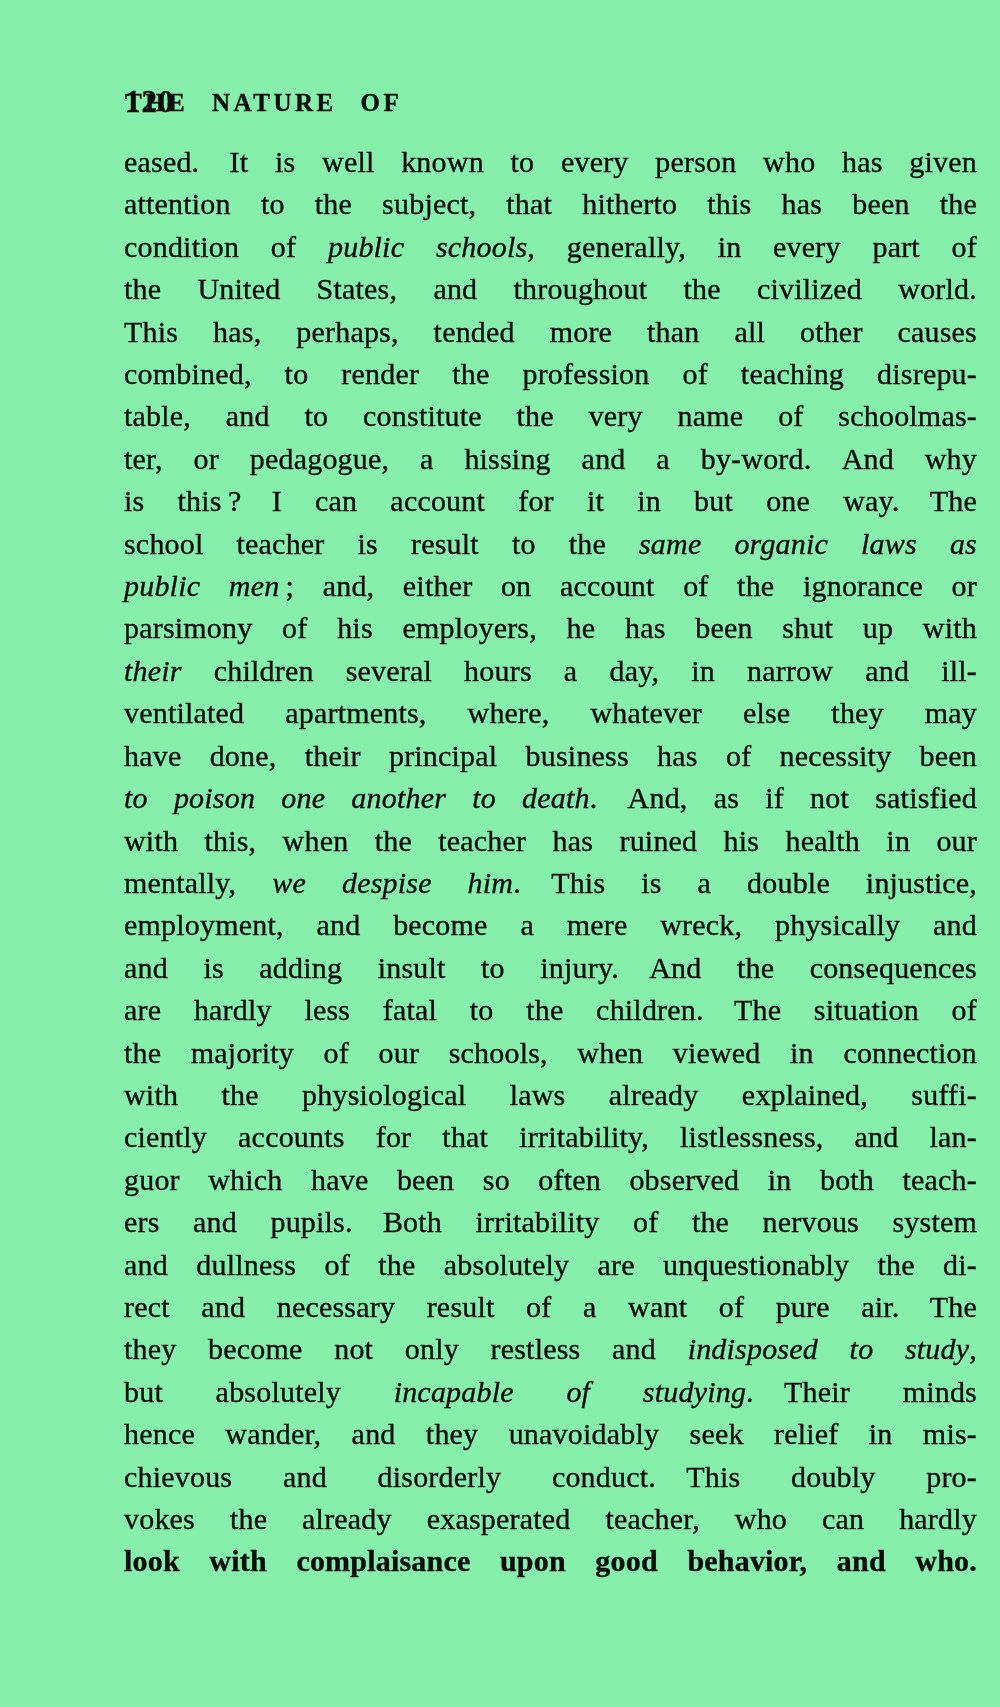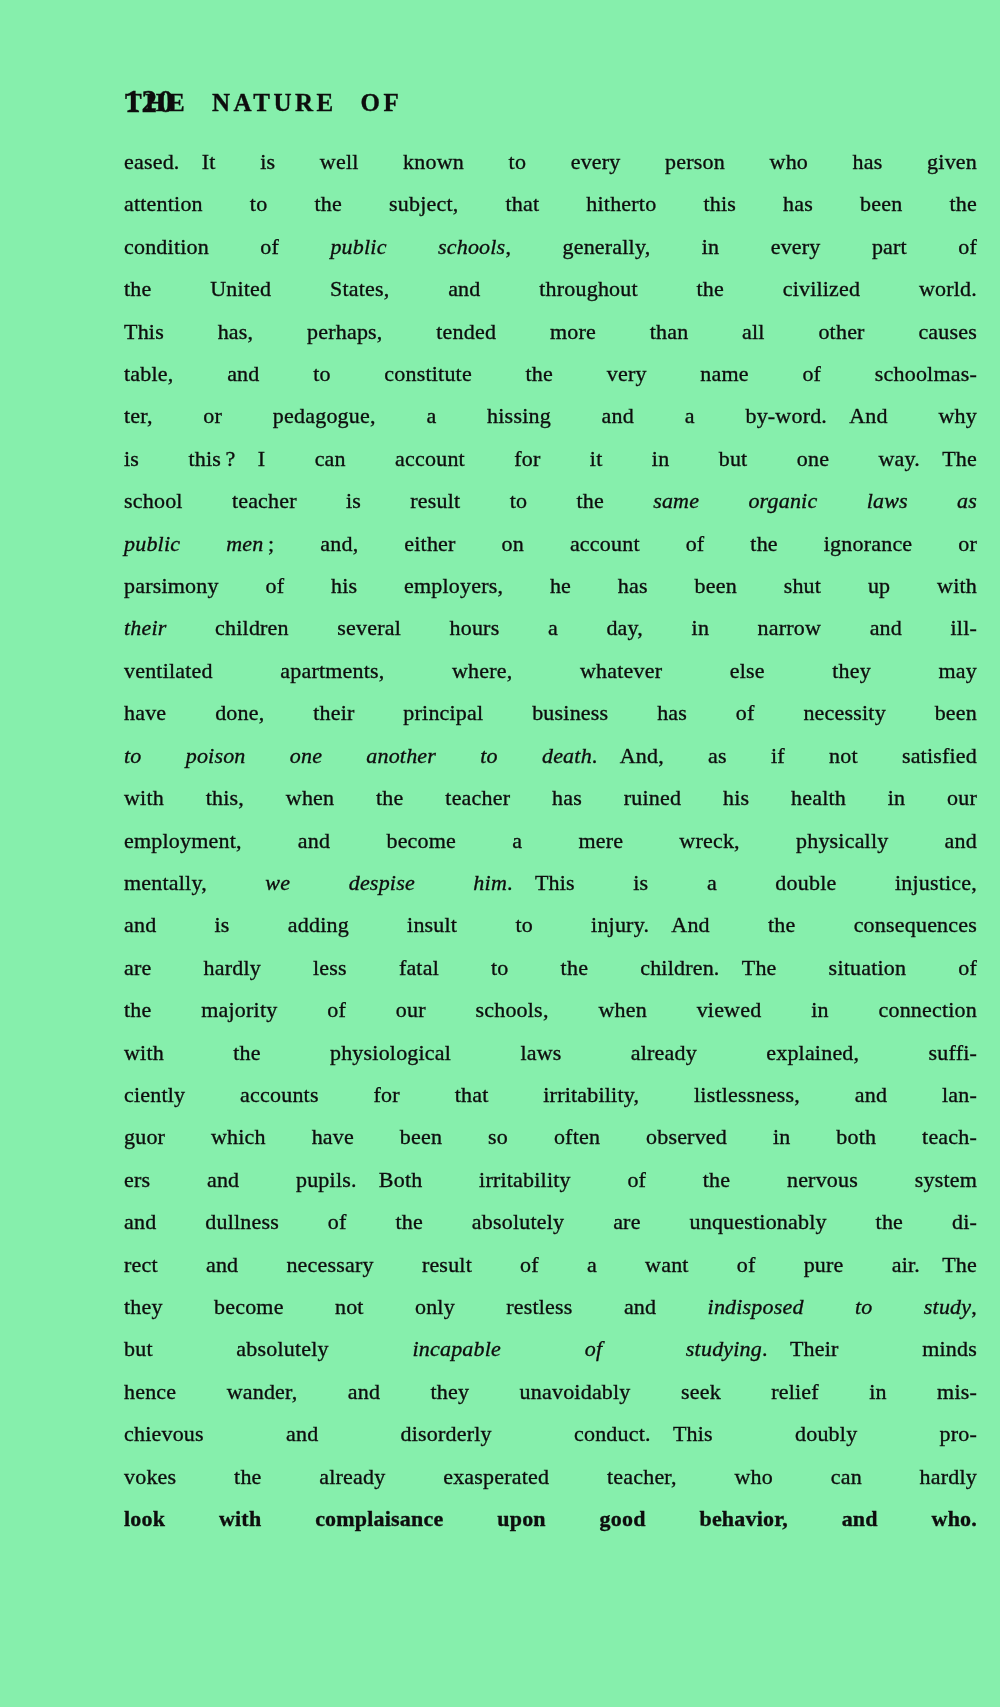--- a/index.html
+++ b/index.html
@@ -35,21 +35,21 @@
     font-weight: bold;
     letter-spacing: 3.5px;
     word-spacing: 14px;
     white-space: nowrap;
   }
   .text-block {
     position: absolute;
     left: 124px;
     top: 141px;
     width: 853px;
-    font-size: 22px;
+    font-size: 30px;
     line-height: 42.4px;
     letter-spacing: 0.2px;
     word-spacing: 1px;
   }
   .line {
     text-align: justify;
     text-align-last: justify;
     min-height: 42.4px;
   }
   .line i { font-style: italic; }
@@ -62,33 +62,34 @@
   <span class="page-number">120</span>
   <div class="runhead-wrap">
     <span class="running-head">THE NATURE OF</span>
   </div>
   <div class="text-block" id="text-block">
       <div class="line"><span>eased. It is well known to every person who has given</span></div>
       <div class="line"><span>attention to the subject, that hitherto this has been the</span></div>
       <div class="line"><span>condition of </span><i>public schools</i><span>, generally, in every part of</span></div>
       <div class="line"><span>the United States, and throughout the civilized world.</span></div>
       <div class="line"><span>This has, perhaps, tended more than all other causes</span></div>
+      <div class="line"><span>combined, to render the profession of teaching disrepu-</span></div>
       <div class="line"><span>table, and to constitute the very name of schoolmas-</span></div>
       <div class="line"><span>ter, or pedagogue, a hissing and a by-word. And why</span></div>
       <div class="line"><span>is this ? I can account for it in but one way. The</span></div>
       <div class="line"><span>school teacher is result to the </span><i>same organic laws as</i></div>
       <div class="line"><i>public men</i><span> ; and, either on account of the ignorance or</span></div>
       <div class="line"><span>parsimony of his employers, he has been shut up with</span></div>
       <div class="line"><i>their</i><span> children several hours a day, in narrow and ill-</span></div>
       <div class="line"><span>ventilated apartments, where, whatever else they may</span></div>
       <div class="line"><span>have done, their principal business has of necessity been</span></div>
       <div class="line"><i>to poison one another to death</i><span>. And, as if not satisfied</span></div>
       <div class="line"><span>with this, when the teacher has ruined his health in our</span></div>
+      <div class="line"><span>mentally, </span><i>we despise him</i><span>. This is a double injustice,</span></div>
       <div class="line"><span>employment, and become a mere wreck, physically and</span></div>
-      <div class="line"><span>mentally, </span><i>we despise him</i><span>. This is a double injustice,</span></div>
       <div class="line"><span>and is adding insult to injury. And the consequences</span></div>
       <div class="line"><span>are hardly less fatal to the children. The situation of</span></div>
       <div class="line"><span>the majority of our schools, when viewed in connection</span></div>
       <div class="line"><span>with the physiological laws already explained, suffi-</span></div>
       <div class="line"><span>ciently accounts for that irritability, listlessness, and lan-</span></div>
       <div class="line"><span>guor which have been so often observed in both teach-</span></div>
       <div class="line"><span>ers and pupils. Both irritability of the nervous system</span></div>
       <div class="line"><span>and dullness of the absolutely are unquestionably the di-</span></div>
       <div class="line"><span>rect and necessary result of a want of pure air. The</span></div>
       <div class="line"><span>they become not only restless and </span><i>indisposed to study</i><span>,</span></div>

